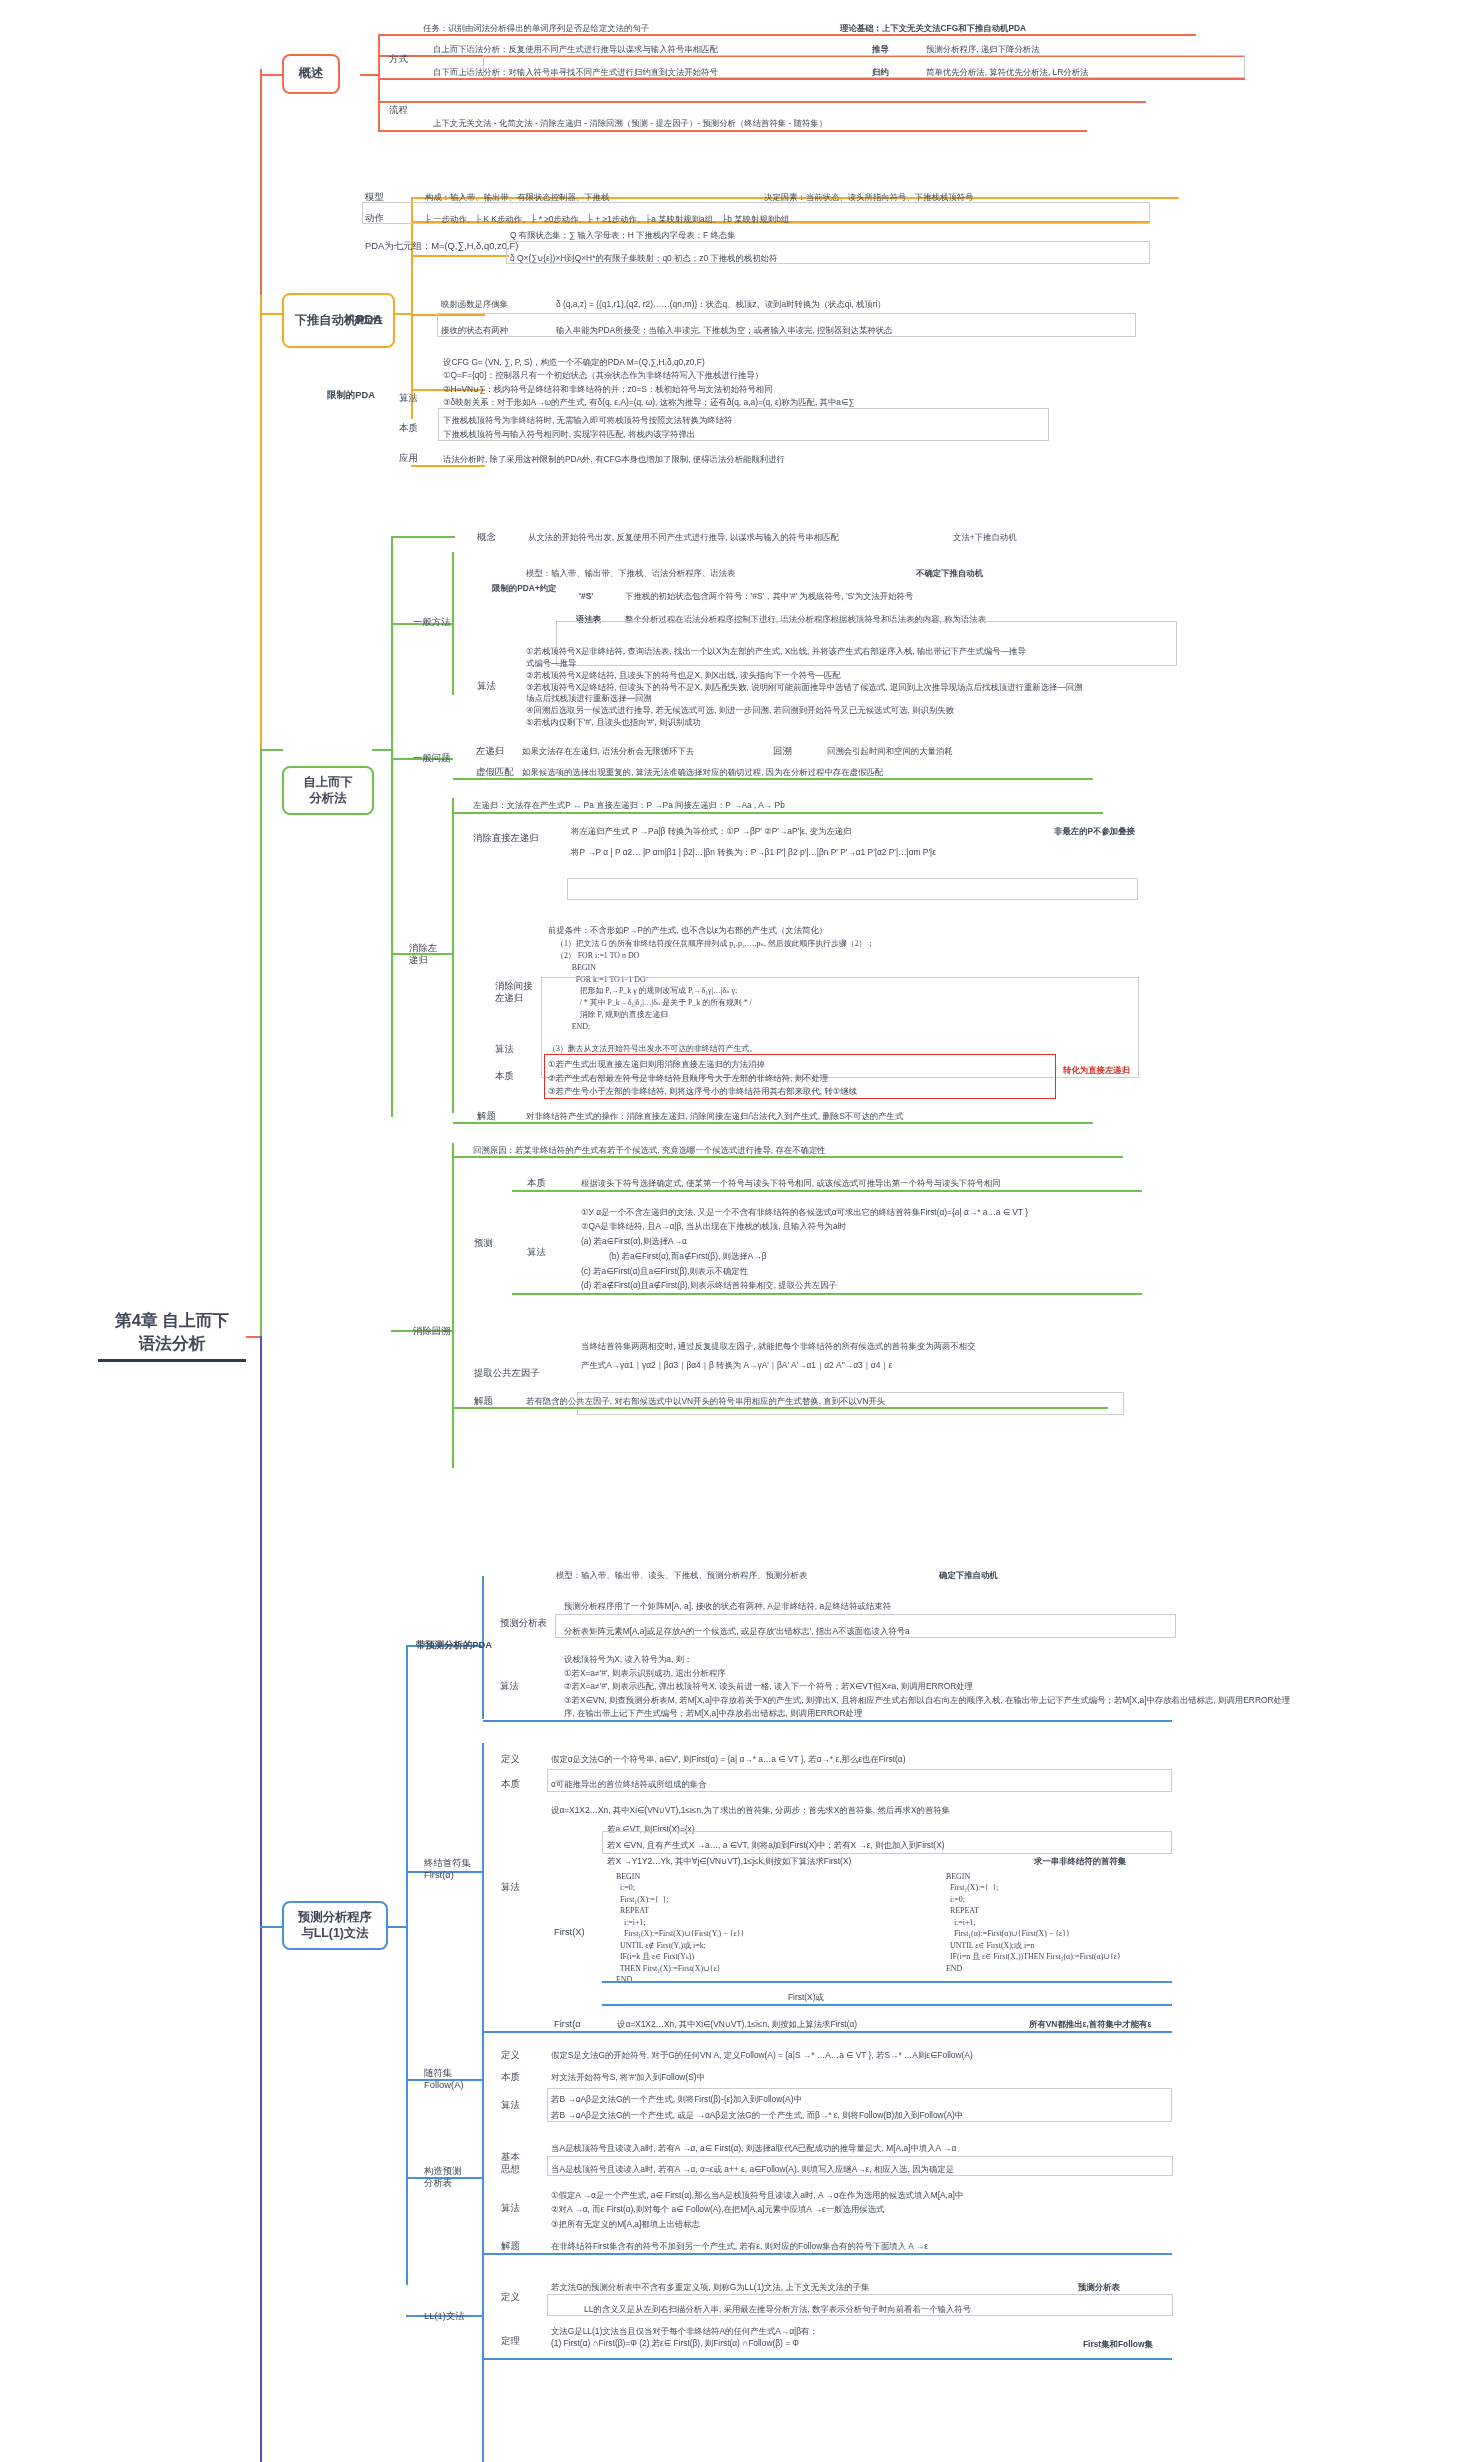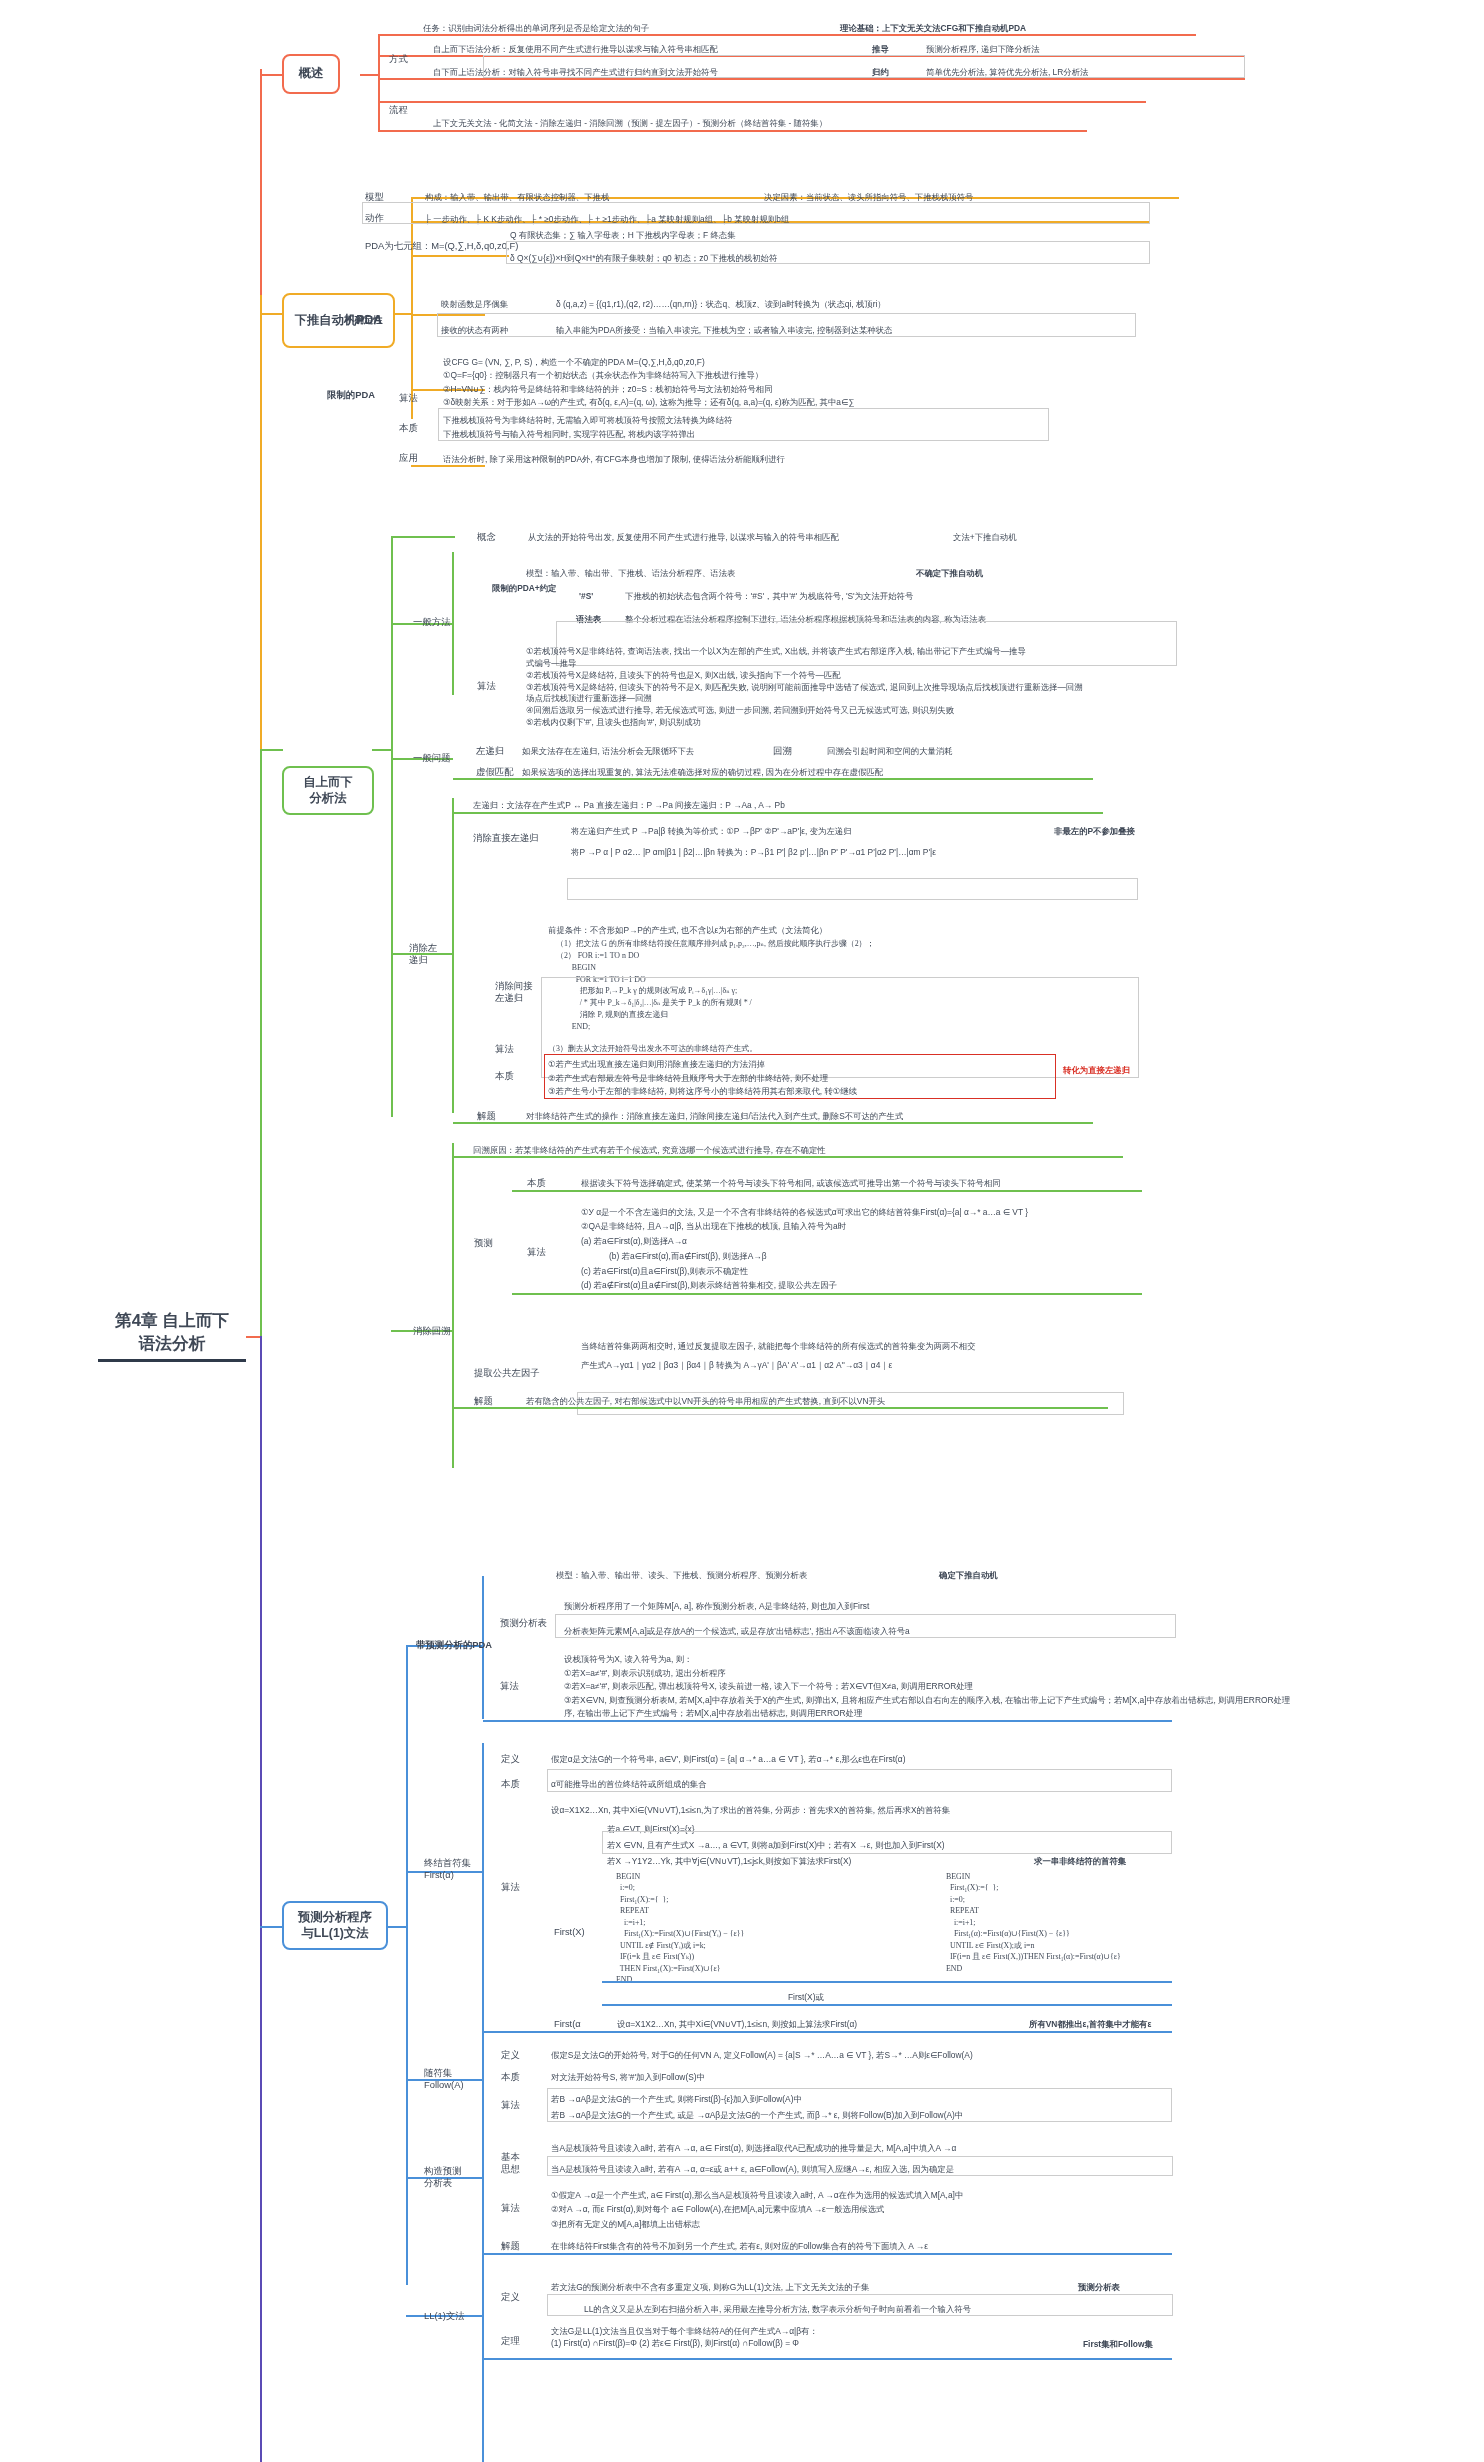--- a/index.html
+++ b/index.html
@@ -303,21 +303,21 @@
   <div class="ln lnh c-blu" style="left:387px;top:1926px;width:19.7px;"></div>
   <div class="ln lnv c-blu" style="left:406px;top:1645px;height:640px;"></div>
 
   <div class="ln lnh c-blu" style="left:406px;top:1645px;width:77px;"></div>
   <div class="ln lnv c-blu" style="left:482px;top:1576px;height:143px;"></div>
   <div class="l2 b" style="left:416px;top:1639px;">带预测分析的PDA</div>
 
   <div class="leaf" style="left:556px;top:1569px;">模型：输入带、输出带、读头、下推栈、预测分析程序、预测分析表</div>
   <div class="leaf b" style="left:939px;top:1569px;">确定下推自动机</div>
   <div class="l2" style="left:500px;top:1617px;">预测分析表</div>
-  <div class="leaf" style="left:564px;top:1600px;">预测分析程序用了一个矩阵M[A, a], 称作预测分析表, A是非终结符, 则也加入到First</div>
+  <div class="leaf" style="left:564px;top:1600px;">预测分析程序用了一个矩阵M[A, a], 接收的状态有两种, A是非终结符, a是终结符或结束符</div>
   <div class="leaf" style="left:564px;top:1625px;">分析表矩阵元素M[A,a]或是存放A的一个候选式, 或是存放'出错标志', 指出A不该面临读入符号a</div>
   <div class="frame box-blu" style="left:555px;top:1614px;width:621px;height:23.6px;"></div>
 
   <div class="l2" style="left:500px;top:1680px;">算法</div>
   <div class="leaf" style="left:564px;top:1653px;">设栈顶符号为X, 读入符号为a, 则：</div>
   <div class="leaf" style="left:564px;top:1667px;">①若X=a≠'#', 则表示识别成功, 退出分析程序</div>
   <div class="leaf" style="left:564px;top:1680px;">②若X=a≠'#', 则表示匹配, 弹出栈顶符号X, 读头前进一格, 读入下一个符号；若X∈VT但X≠a, 则调用ERROR处理</div>
   <div class="leaf" style="left:564px;top:1694px;">③若X∈VN, 则查预测分析表M, 若M[X,a]中存放着关于X的产生式, 则弹出X, 且将相应产生式右部以自右向左的顺序入栈, 在输出带上记下产生式编号；若M[X,a]中存放着出错标志, 则调用ERROR处理</div>
   <div class="leaf" style="left:564px;top:1707px;">序, 在输出带上记下产生式编号；若M[X,a]中存放着出错标志, 则调用ERROR处理</div>
   <div class="ln lnh c-blu" style="left:483px;top:1720px;width:689px;"></div>

